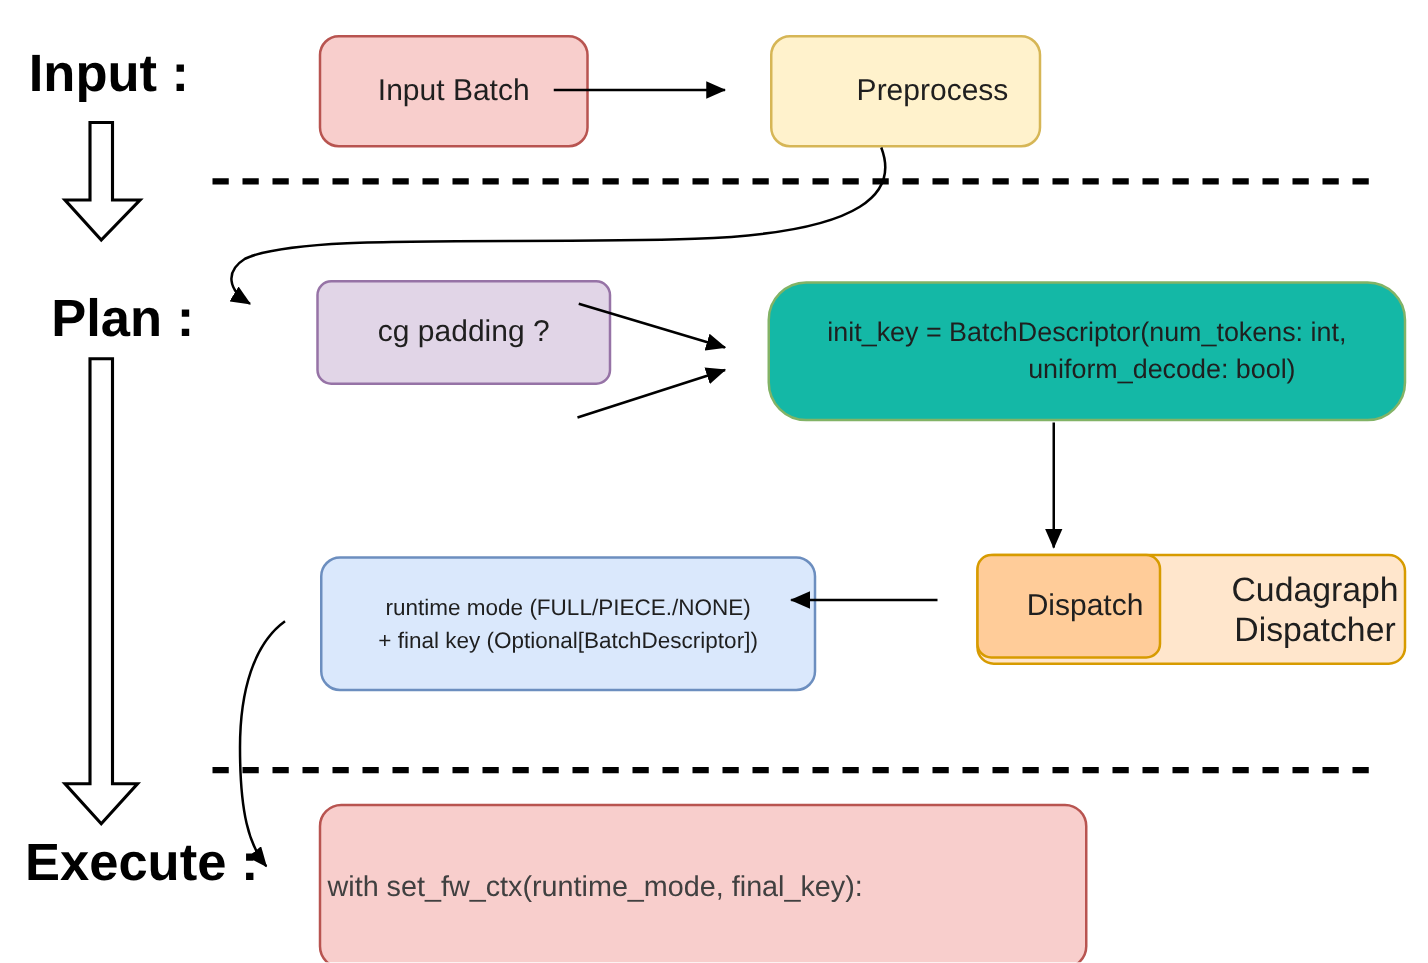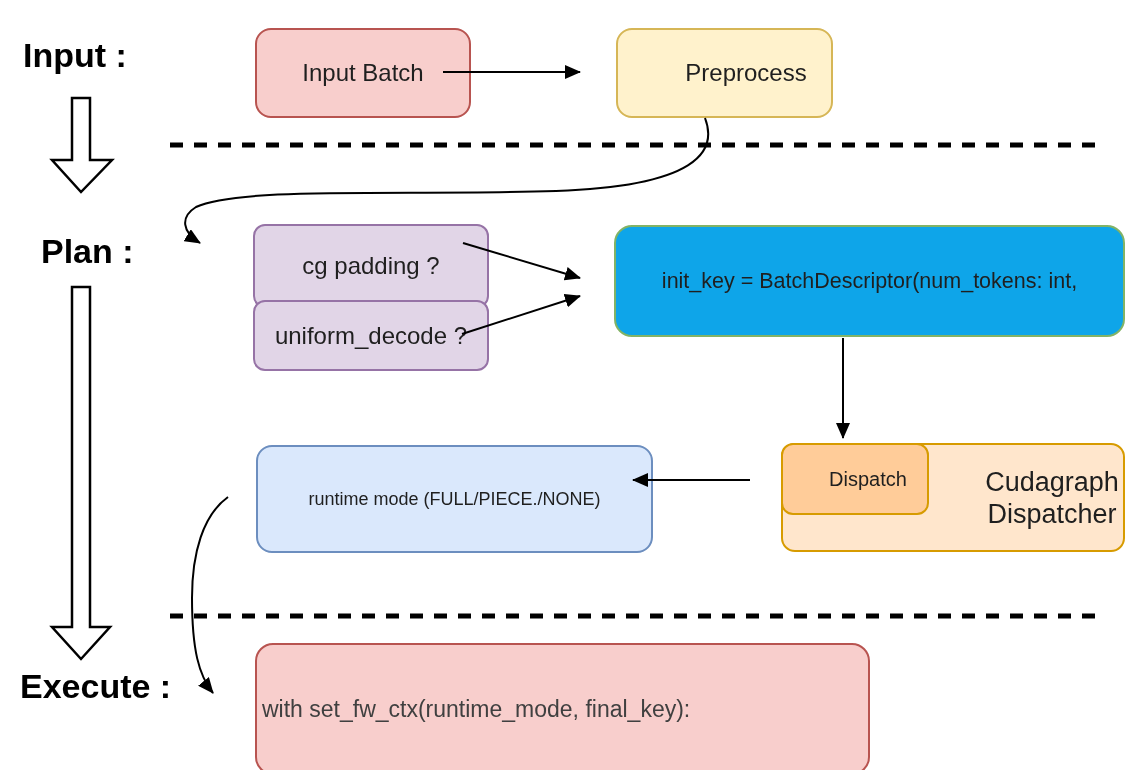--- a/index.html
+++ b/index.html
@@ -1,47 +1,47 @@
 <!DOCTYPE html>
 <html><head>
 <meta charset="utf-8">
 <style>
   html,body{margin:0;padding:0;background:#ffffff;}
   #canvas{
     position:relative;width:1142px;height:770px;background:#ffffff;overflow:hidden;
     font-family:"Liberation Sans",sans-serif;color:#1f1f1f;
   }
   .stage-label{
-    position:absolute;font-size:34px;font-weight:bold;color:#000000;line-height:1;white-space:pre;
+    position:absolute;font-size:42px;font-weight:bold;color:#000000;line-height:1;white-space:pre;
   }
   .node{
     position:absolute;box-sizing:border-box;border:2px solid;border-radius:14px;
     display:flex;align-items:center;justify-content:center;text-align:center;
     font-size:24px;color:#1f1f1f;margin-left:28px;
   }
   .node.multiline{flex-direction:column;}
   .red   {background:#f8cecc;border-color:#b85450;}
   .yellow{background:#fff2cc;border-color:#d6b656;}
   .purple{background:#e1d5e7;border-color:#9673a6;border-radius:12px;}
-  .green {background:#0ea5e9;border-color:#82b366;border-radius:18px;align-items:center;}
+  .green {background:#14b8a6;border-color:#82b366;border-radius:31px;align-items:center;}
   .blue  {background:#dae8fc;border-color:#6c8ebf;border-radius:16px;}
   .orange-outer{background:#ffe6cc;border-color:#d79b00;}
   .orange-inner{background:#ffcc99;border-color:#d79b00;border-radius:12px;}
 
   #node-input-batch   {left:227px;top:28px;width:216px;height:90px;border-radius:16px;}
   #node-preprocess    {left:588px;top:28px;width:217px;height:90px;border-radius:16px;padding-left:43px;}
   #node-cg-padding    {left:225px;top:224px;width:236px;height:84px;}
   #node-uniform-decode{left:225px;top:300px;width:236px;height:71px;}
   #node-init-key      {left:586px;top:225px;width:511px;height:112px;font-size:21.5px;line-height:29px;}
   #node-init-key .l2  {margin-left:120px;}
-  #node-cudagraph     {left:753px;top:443px;width:344px;height:109px;}
+  #node-cudagraph     {left:753px;top:443px;width:344px;height:89px;}
   #cudagraph-label    {position:absolute;left:169px;top:0;width:200px;height:100%;
                        display:flex;flex-direction:column;align-items:center;justify-content:center;
                        font-size:27px;line-height:32px;}
-  #node-dispatch      {left:753px;top:443px;width:148px;height:72px;font-size:20px;padding-left:26px;align-items:center;}
+  #node-dispatch      {left:753px;top:443px;width:148px;height:84px;font-size:24px;padding-left:26px;align-items:center;}
   #node-runtime-mode  {left:228px;top:445px;width:397px;height:108px;font-size:18px;line-height:26px;}
   #node-execute-code  {left:227px;top:643px;width:615px;height:132px;border-radius:18px;
                        font-family:Liberation Sans, sans-serif;font-size:23px;line-height:30px;
                        color:#404040;white-space:pre;align-items:flex-start;justify-content:center;
                        padding-left:5px;text-align:left;}
   #label-input  {left:23px;top:38px;}
   #label-plan   {left:41px;top:234px;}
   #label-execute{left:20px;top:669px;}
 
   #arrows{position:absolute;left:0;top:0;width:1142px;height:770px;pointer-events:none;}
@@ -60,41 +60,40 @@
   </div>
 
   <div class="node yellow" id="node-preprocess">
     <span>Preprocess</span>
   </div>
 
   <div class="node purple" id="node-cg-padding">
     <span>cg padding ?</span>
   </div>
 
-  <div class="node purple" id="node-uniform-decode">
-    <span>uniform_decode ?</span>
-  </div>
 
   <div class="node green multiline" id="node-init-key">
     <div class="l1">init_key = BatchDescriptor(num_tokens: int,</div>
+    <div class="l2">uniform_decode: bool)</div>
   </div>
 
   <div class="node orange-outer" id="node-cudagraph">
     <div id="cudagraph-label">
       <div>Cudagraph</div>
       <div>Dispatcher</div>
     </div>
   </div>
 
   <div class="node orange-inner" id="node-dispatch">
     <span>Dispatch</span>
   </div>
 
   <div class="node blue multiline" id="node-runtime-mode">
     <div>runtime mode (FULL/PIECE./NONE)</div>
+    <div>+ final key (Optional[BatchDescriptor])</div>
   </div>
 
   <div class="node red multiline" id="node-execute-code">
     <div>with set_fw_ctx(runtime_mode, final_key):</div>
   </div>
 
   <svg id="arrows" width="1142" height="770" viewBox="0 0 1142 770" xmlns="http://www.w3.org/2000/svg">
     <defs>
       <marker id="ah" markerUnits="userSpaceOnUse" markerWidth="16" markerHeight="14" refX="15" refY="7" orient="auto">
         <polygon points="0,0 16,7 0,14" fill="#000000"></polygon>

